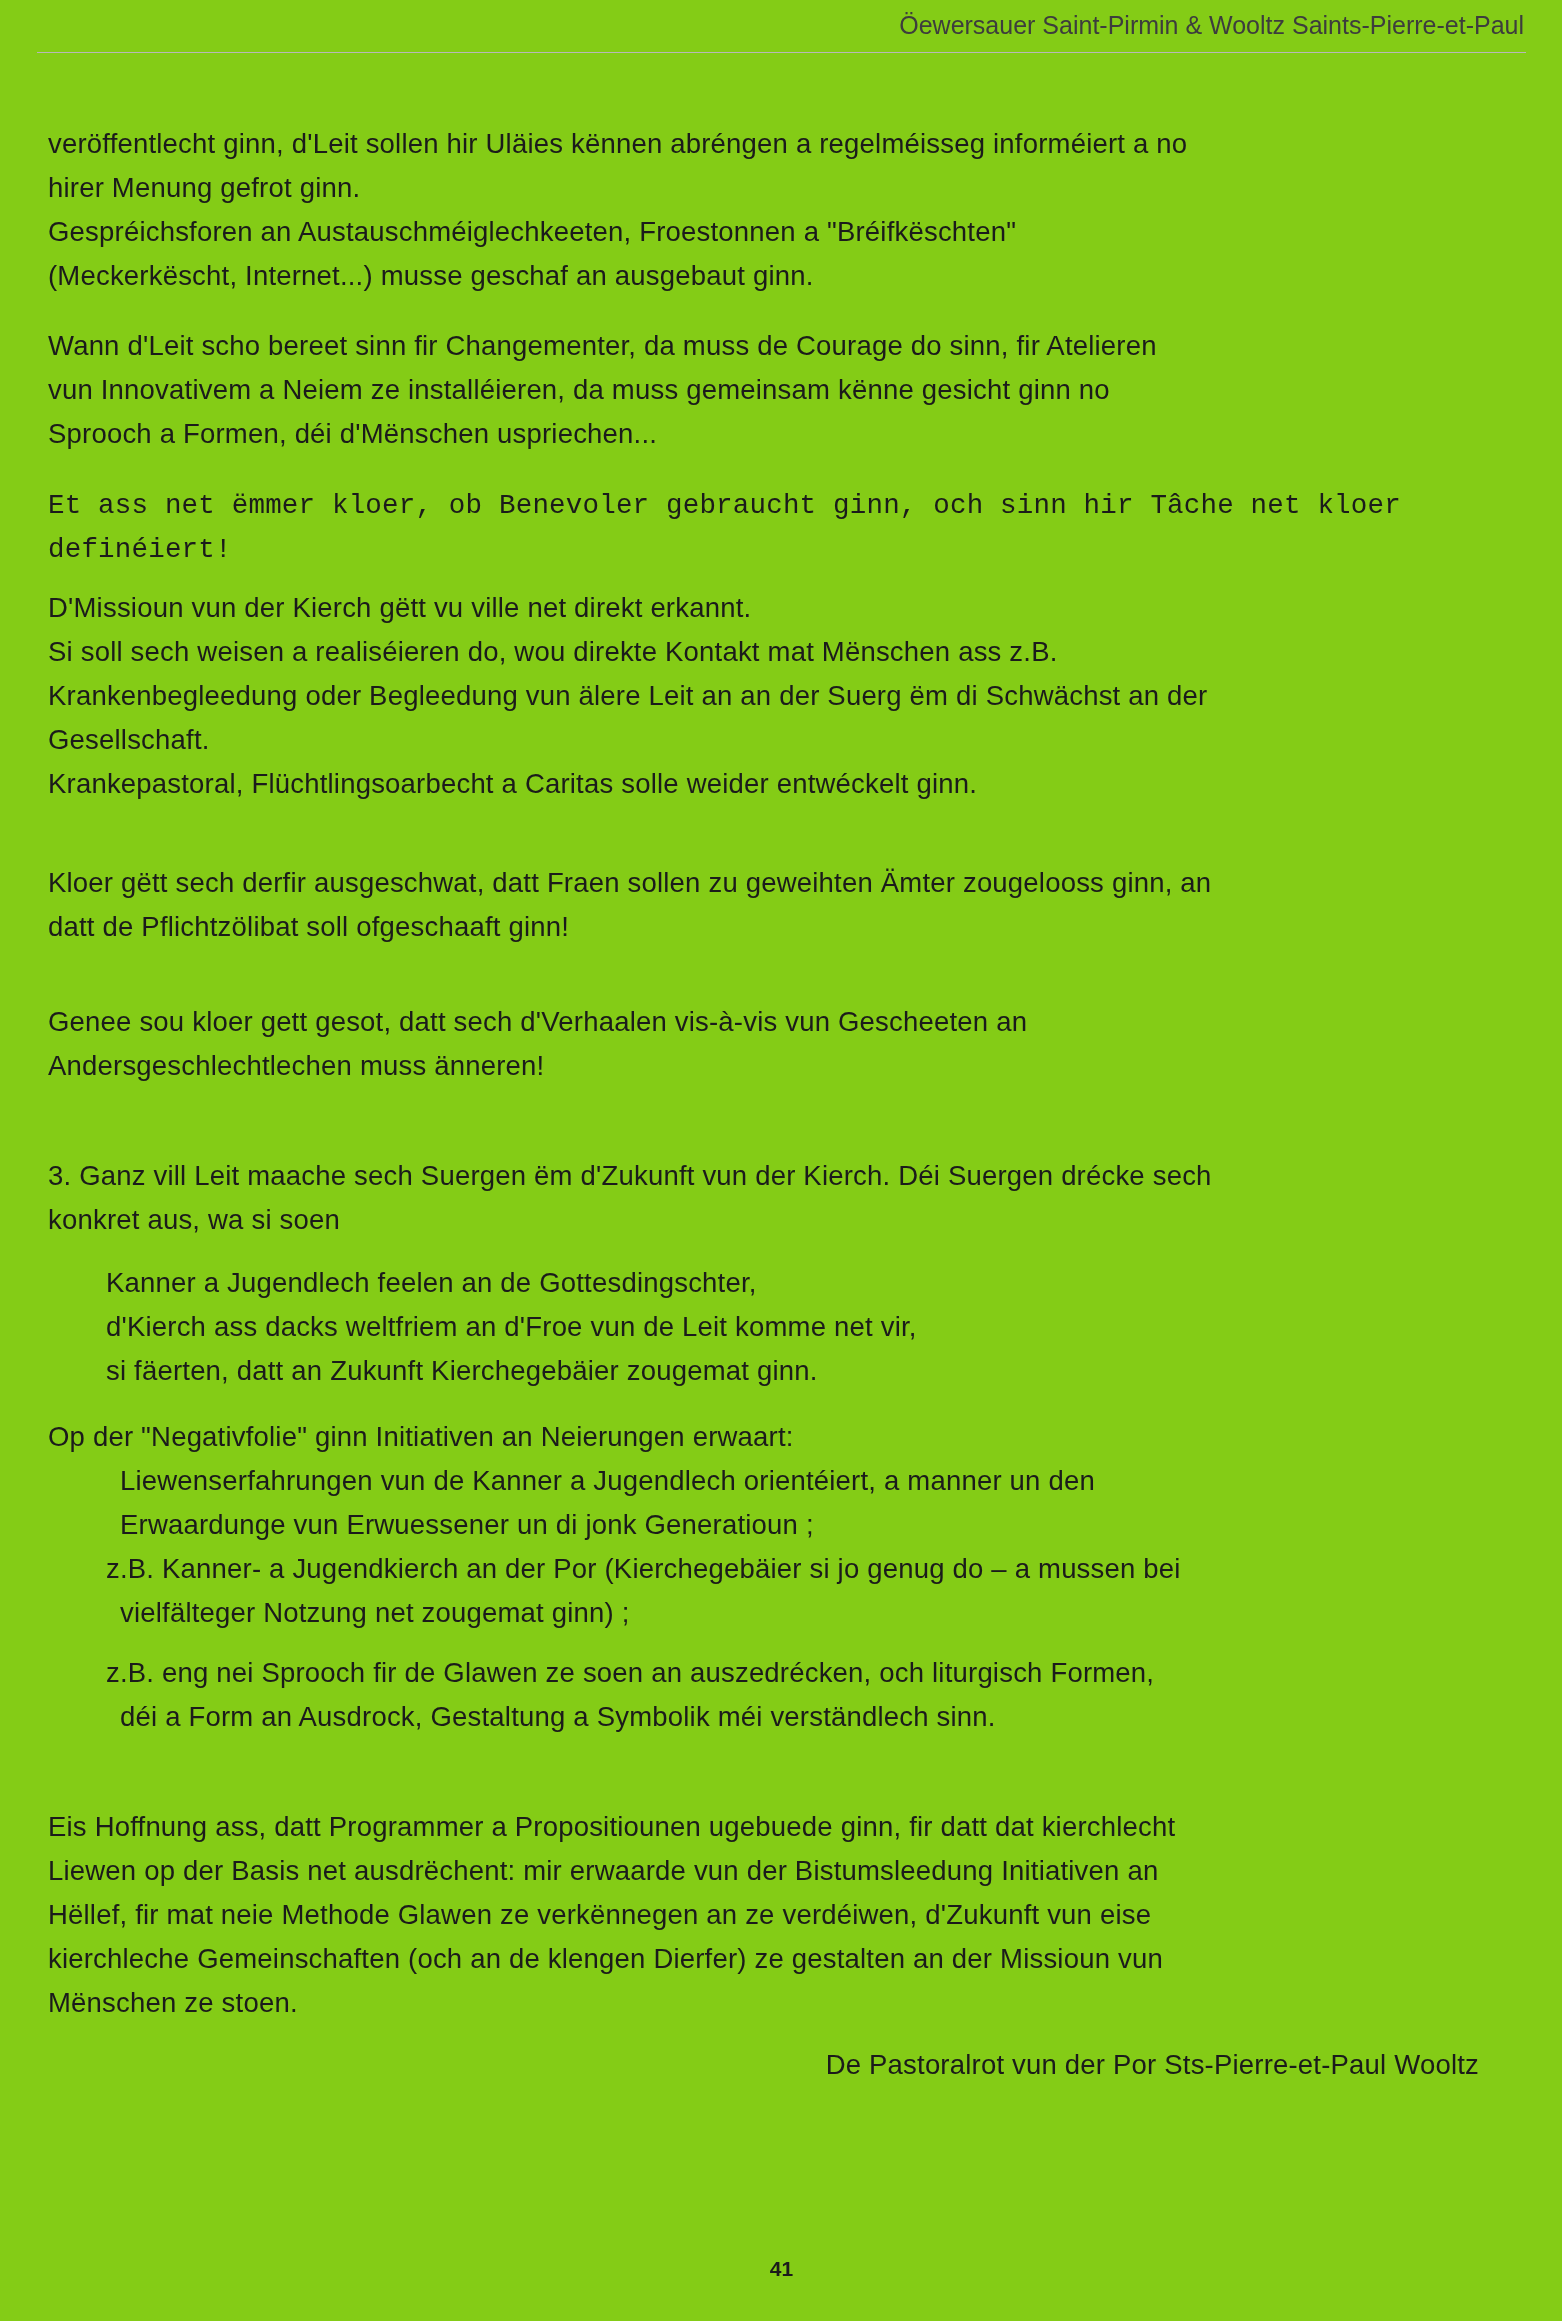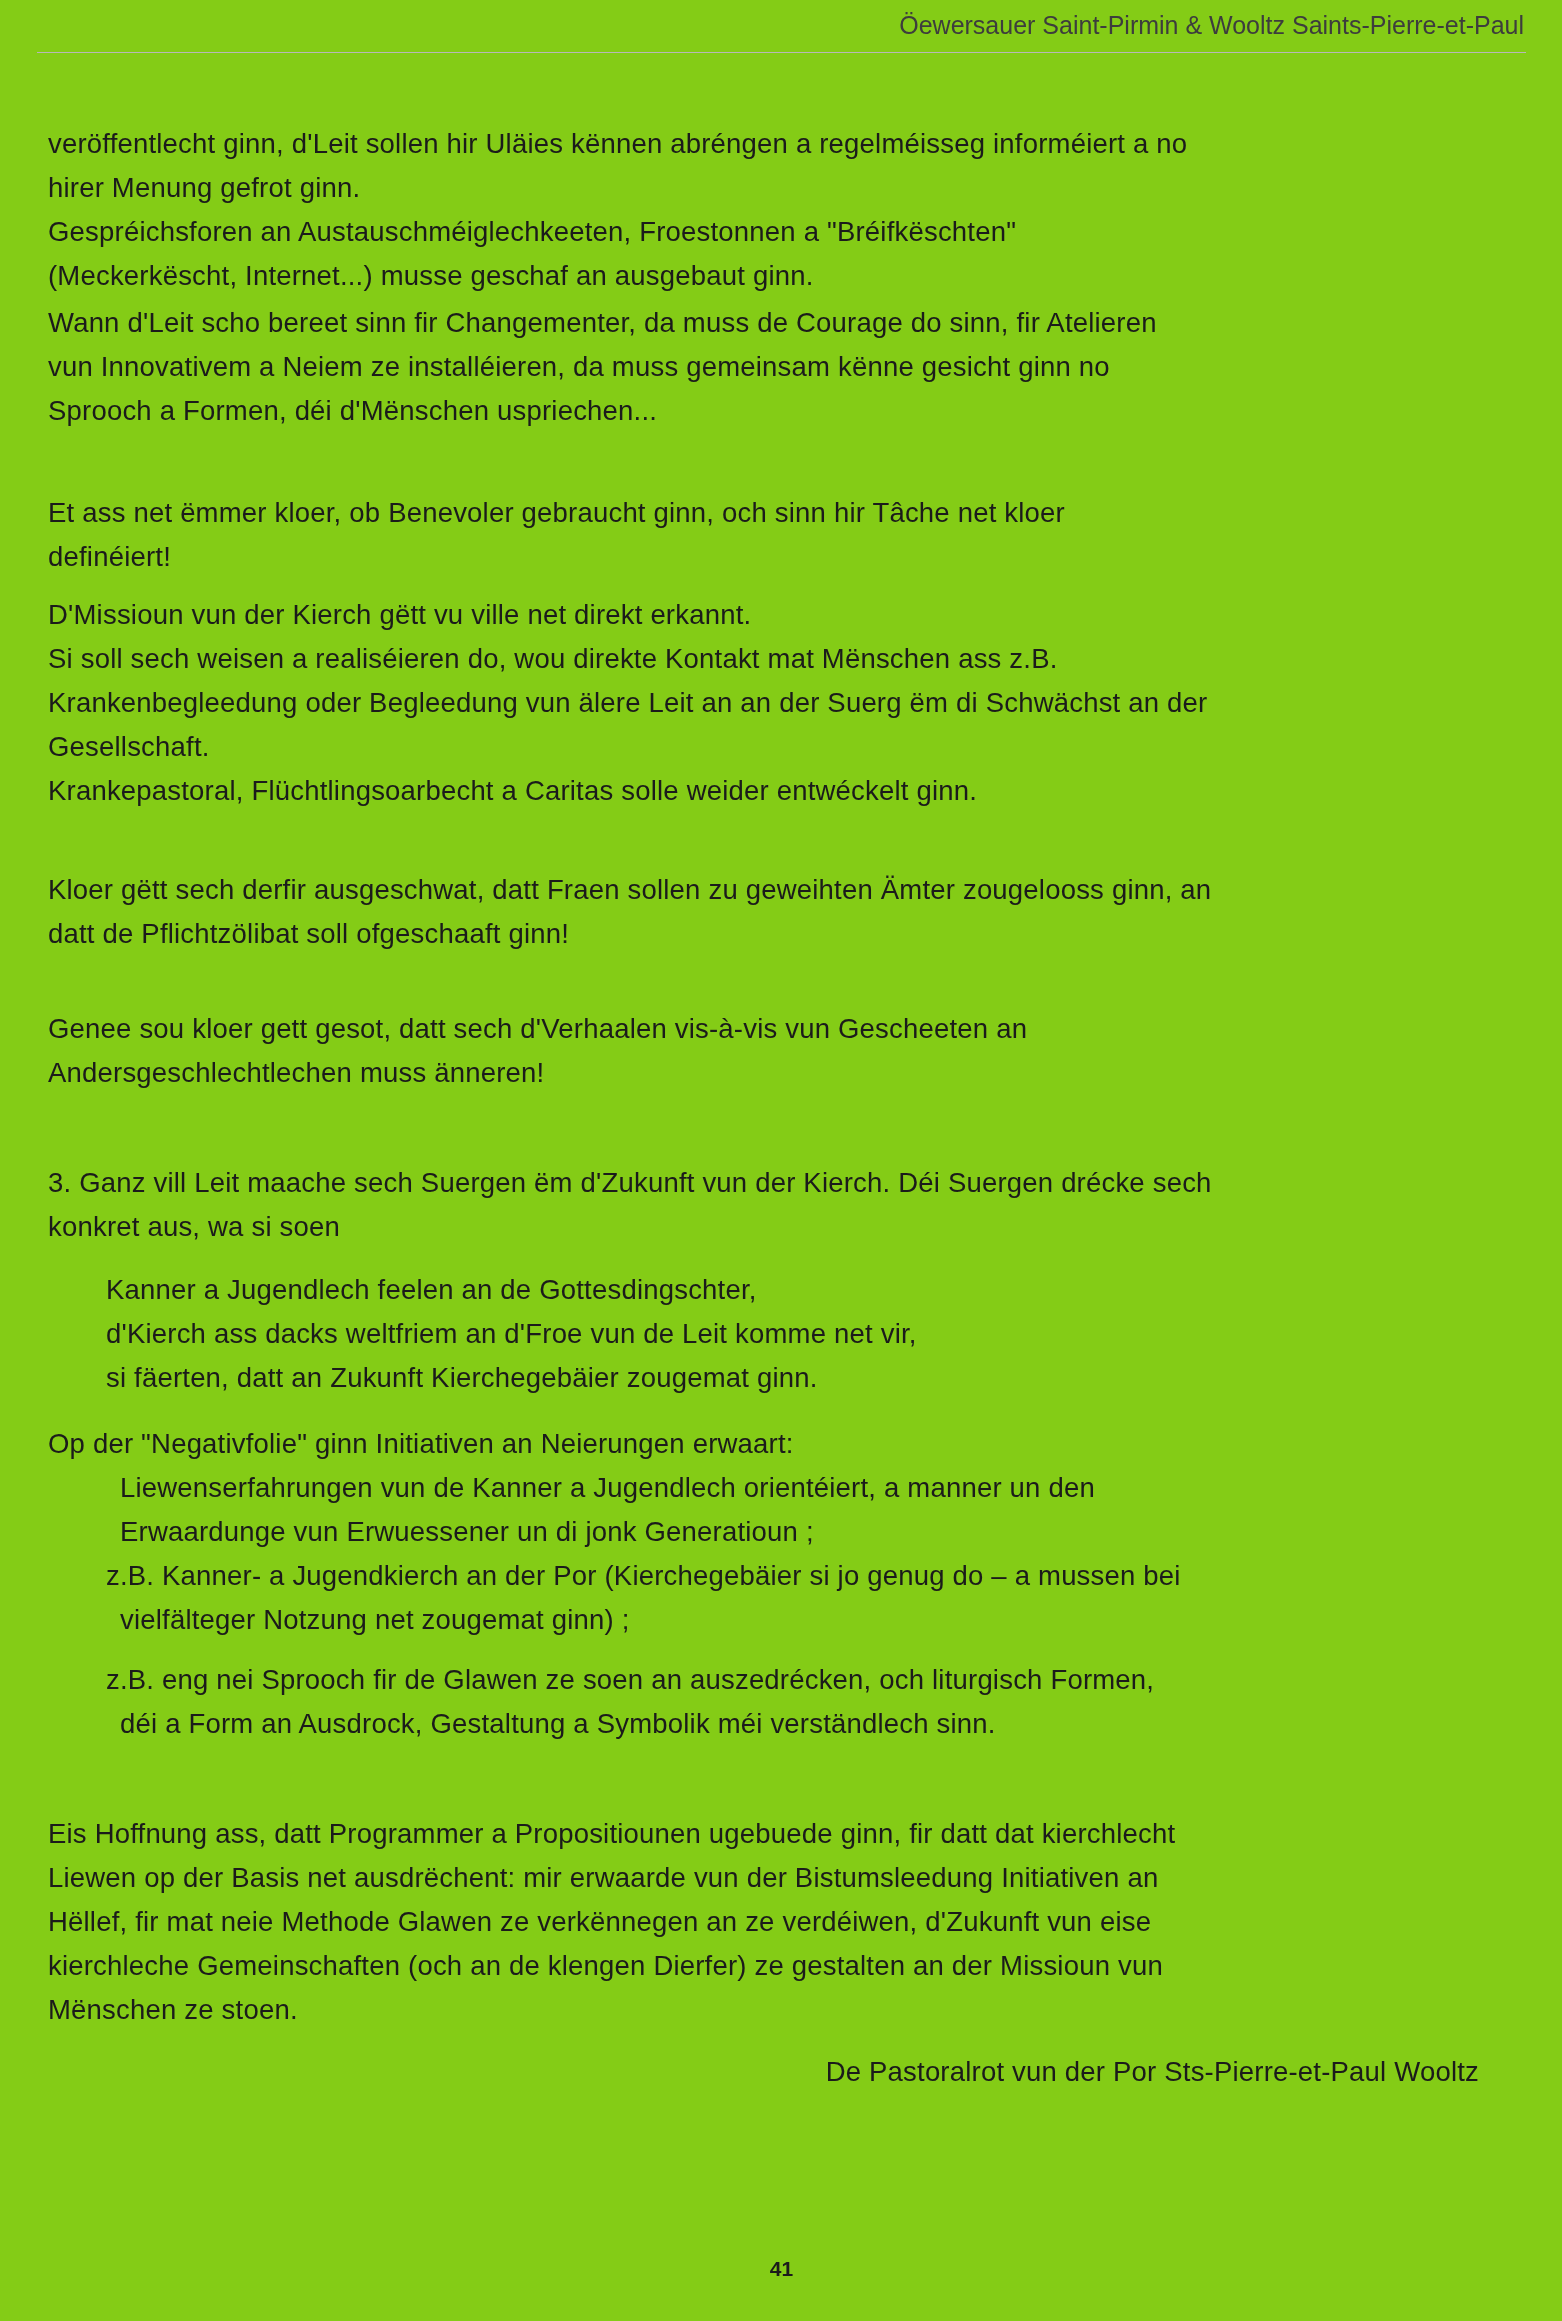--- a/index.html
+++ b/index.html
@@ -39,26 +39,26 @@
   <div class="hdr-rule"></div>
   <div class="body" id="doc-body">
       <div class="para">
         <div class="line ind0">veröffentlecht ginn, d'Leit sollen hir Uläies kënnen abréngen a regelméisseg informéiert a no</div>
         <div class="line ind0">hirer Menung gefrot ginn.</div>
       </div>
       <div class="para">
         <div class="line ind0">Gespréichsforen an Austauschméiglechkeeten, Froestonnen a "Bréifkëschten"</div>
         <div class="line ind0">(Meckerkëscht, Internet...) musse geschaf an ausgebaut ginn.</div>
       </div>
-      <div class="para" style="margin-top: 3px;">
+      <div class="para" style="margin-top: 26px;">
         <div class="line ind0">Wann d'Leit scho bereet sinn fir Changementer, da muss de Courage do sinn, fir Atelieren</div>
         <div class="line ind0">vun Innovativem a Neiem ze installéieren, da muss gemeinsam kënne gesicht ginn no</div>
         <div class="line ind0">Sprooch a Formen, déi d'Mënschen uspriechen...</div>
       </div>
-      <div class="para" style="margin-top: 58px;">
+      <div class="para" style="margin-top: 28px; font-family: Liberation Mono, monospace;">
         <div class="line ind0">Et ass net ëmmer kloer, ob Benevoler gebraucht ginn, och sinn hir Tâche net kloer</div>
         <div class="line ind0">definéiert!</div>
       </div>
       <div class="para" style="margin-top: 13.8px;">
         <div class="line ind0">D'Missioun vun der Kierch gëtt vu ville net direkt erkannt.</div>
         <div class="line ind0">Si soll sech weisen a realiséieren do, wou direkte Kontakt mat Mënschen ass z.B.</div>
         <div class="line ind0">Krankenbegleedung oder Begleedung vun älere Leit an an der Suerg ëm di Schwächst an der</div>
         <div class="line ind0">Gesellschaft.</div>
         <div class="line ind0">Krankepastoral, Flüchtlingsoarbecht a Caritas solle weider entwéckelt ginn.</div>
       </div>

